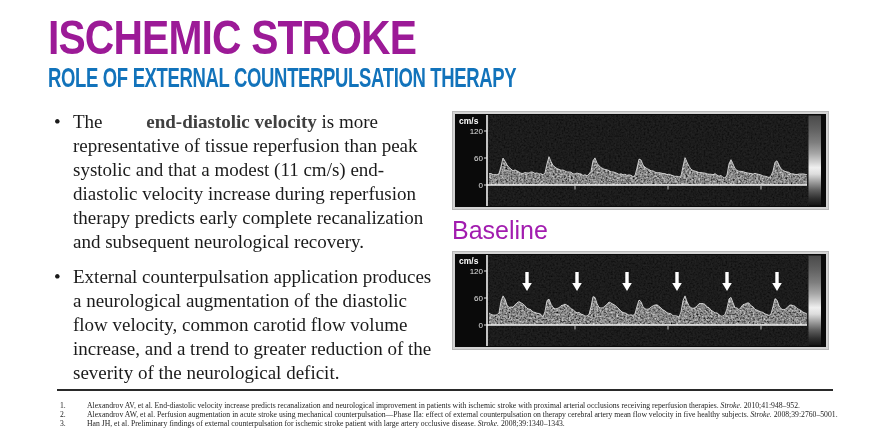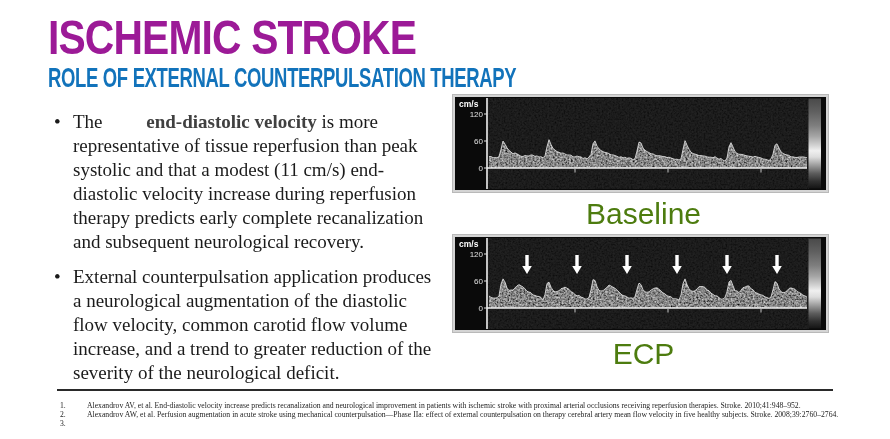--- a/index.html
+++ b/index.html
@@ -12,33 +12,33 @@
   .subtitle{position:absolute;left:48px;top:64px;margin:0;
          font-family:"Liberation Sans",sans-serif;font-weight:700;font-size:28px;line-height:1;
          letter-spacing:-.5px;transform:scaleX(.66);transform-origin:0 0;white-space:nowrap;}
 
   .bullets{position:absolute;left:52px;top:110px;width:386px;margin:0;padding:0;list-style:none;
            font-size:19px;line-height:24px;color:#1b1b1b;}
   .bullets li{position:relative;padding-left:21px;margin-bottom:11px;}
   .bullets li .dot{position:absolute;left:2px;top:0;}
   .hl{font-weight:700;}
 
-  .figcol{position:absolute;left:452px;top:94px;width:383px;}
+  .figcol{position:absolute;left:452px;top:111px;width:383px;}
   .panel{background:#d4d4d4;border:1px solid #b9b9b9;padding:2px;width:377px;box-sizing:border-box;}
   .panel svg{display:block;}
-  .caption{display:block;text-align:center;font-family:"Liberation Sans",sans-serif;
-           font-size:30px;line-height:29px;color:#4d7c0f;margin:6px 0 6px 0;}
+  .caption{display:block;text-align:left;font-family:"Liberation Sans",sans-serif;
+           font-size:25px;line-height:29px;color:#a21caf;margin:6px 0 6px 0;}
 
   .refline{position:absolute;left:57px;top:389px;width:776px;height:0;
            border-top:2px solid #2a2a2a;}
   .refs{position:absolute;left:60px;top:401px;width:820px;margin:0;padding:0;list-style:none;
         font-size:7.7px;line-height:9.2px;color:#1d1d1d;}
   .refs li{display:flex;white-space:nowrap;}
   .ref-num{flex:0 0 27px;}
-  .journal{}
+  .journal{font-style:italic;}
 </style>
 </head>
 <body>
 
 <div class="slide">
 
   <h1 class="title" style="color: rgb(156, 26, 151);">ISCHEMIC STROKE</h1>
   <h2 class="subtitle" style="color: rgb(18, 115, 187);">ROLE OF EXTERNAL COUNTERPULSATION THERAPY</h2>
 
   <ul class="bullets" id="bullets">
@@ -139,31 +139,31 @@
             <rect x="220.3" y="18" width="3.4" height="11.5" fill="#ffffff"></rect>
             <polygon points="217.2,29 226.8,29 222,37" fill="#ffffff"></polygon>
             <rect x="270.3" y="18" width="3.4" height="11.5" fill="#ffffff"></rect>
             <polygon points="267.2,29 276.8,29 272,37" fill="#ffffff"></polygon>
             <rect x="320.3" y="18" width="3.4" height="11.5" fill="#ffffff"></rect>
             <polygon points="317.2,29 326.8,29 322,37" fill="#ffffff"></polygon>
             <rect x="353.5" y="1.5" width="12.5" height="90" fill="url(#cb5)"></rect>
           </svg>
         </div>
     </div>
-    <span class="caption">ECP</span>
   </div>
 
   <div class="refline"></div>
   <ol class="refs" id="refs">
       <li>
         <span class="ref-num">1.</span>
         <span><span>Alexandrov AV, et al. End-diastolic velocity increase predicts recanalization and neurological improvement in patients with ischemic stroke with proximal arterial occlusions receiving reperfusion therapies. </span><span class="journal">Stroke.</span><span> 2010;41:948–952.</span></span>
       </li>
       <li>
         <span class="ref-num">2.</span>
-        <span><span>Alexandrov AW, et al. Perfusion augmentation in acute stroke using mechanical counterpulsation—Phase IIa: effect of external counterpulsation on therapy cerebral artery mean flow velocity in five healthy subjects. </span><span class="journal">Stroke.</span><span> 2008;39:2760–2764.</span></span>
+        <span><span>Alexandrov AW, et al. Perfusion augmentation in acute stroke using mechanical counterpulsation—Phase IIa: effect of external counterpulsation on therapy cerebral artery mean flow velocity in five healthy subjects. </span><span class="journal">Stroke.</span><span> 2008;39:2760–5001.</span></span>
       </li>
       <li>
         <span class="ref-num">3.</span>
+        <span><span>Han JH, et al. Preliminary findings of external counterpulsation for ischemic stroke patient with large artery occlusive disease. </span><span class="journal">Stroke.</span><span> 2008;39:1340–1343.</span></span>
       </li>
     </ol>
 
 </div>
 
 </body></html>

